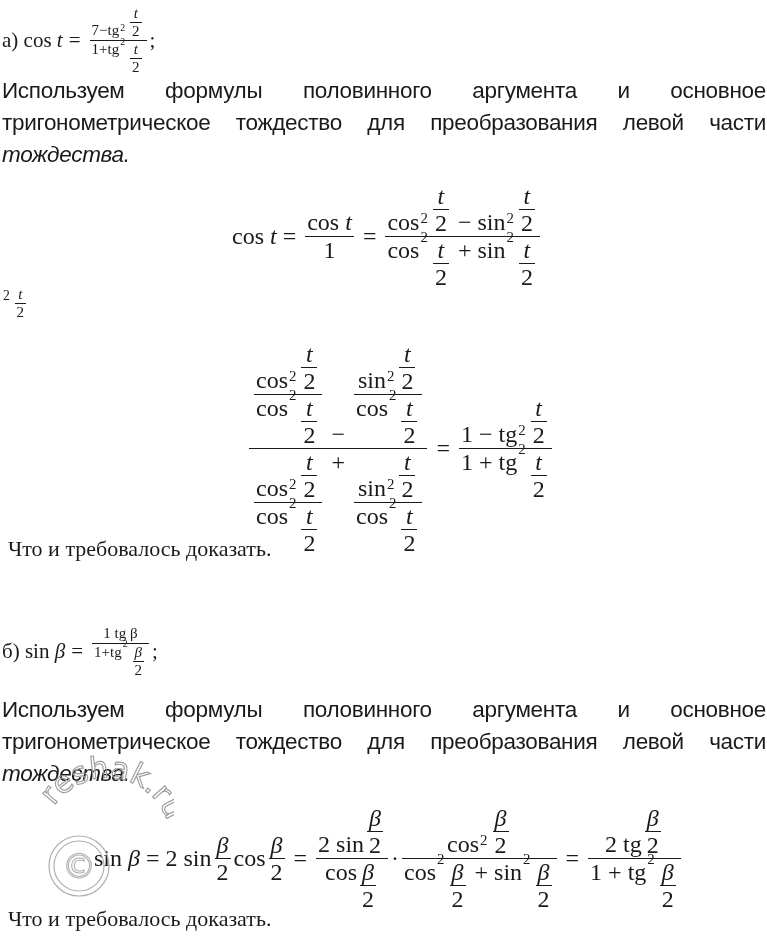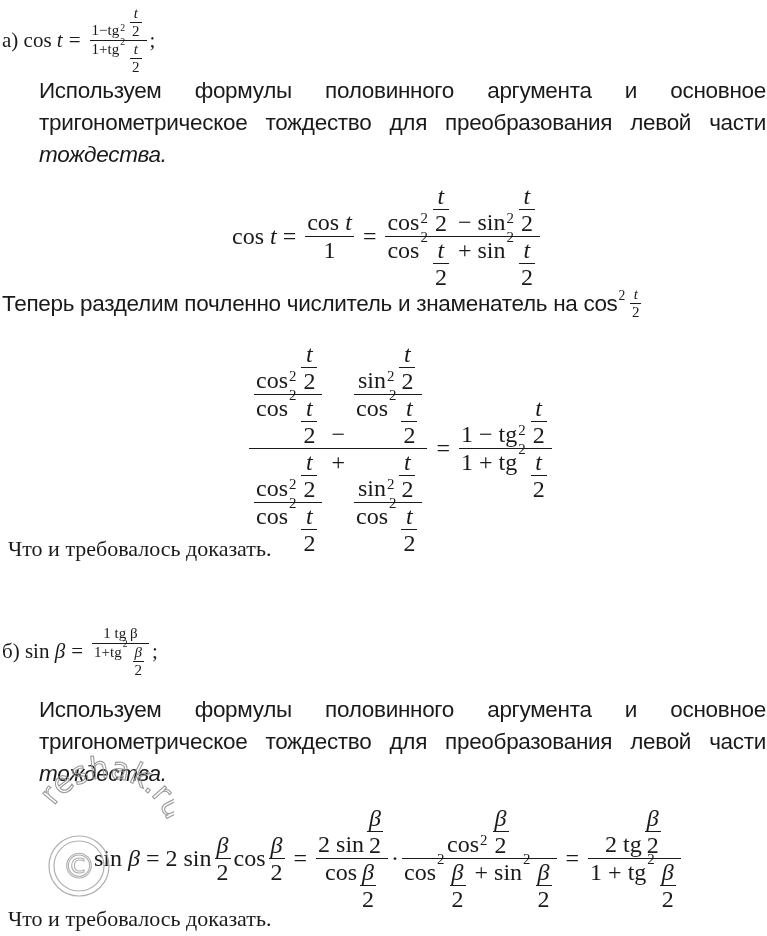--- a/index.html
+++ b/index.html
@@ -8,21 +8,21 @@
     font-family: "Liberation Serif", "DejaVu Serif", serif;
     color: #1a1a1a;
   }
   .abs { position: absolute; }
   .para {
     left: 2px; width: 764px; font-size: 22.5px; line-height: 32px;
     text-align: justify; text-align-last: left;
     font-family: "Liberation Sans Narrow", "Liberation Sans", sans-serif;
     letter-spacing: -0.3px;
   }
-  .para .line { display: block; text-align: justify; text-align-last: justify; margin-left: 37px; }
+  .para .line { display: block; text-align: justify; text-align-last: justify; }
   .para .line.last { text-align-last: left; font-style: italic; }
   .text-line {
     left: 2px; font-size: 22.5px; white-space: nowrap;
     font-family: "Liberation Sans Narrow", "Liberation Sans", sans-serif;
     letter-spacing: -0.3px;
   }
   .serif-line { left: 8px; font-size: 22px; white-space: nowrap; font-family: "Liberation Serif", serif; }
 
   
   .m { font-family: "Liberation Serif", "DejaVu Serif", serif; font-size: 24px; white-space: nowrap; display: inline-flex; align-items: center; }
@@ -42,21 +42,21 @@
 </style>
 </head>
 <body>
 
 <div class="abs m" style="left:2px; top:6px; font-size:21px;">
   <span>а)</span>&nbsp;
   <span>cos</span>&nbsp;<i>t</i>
   <span class="op">=</span>
   <span class="frac small">
     <span class="num">
-        <span>1−tg</span>
+        <span>7−tg</span>
         <span class="sup">2</span>
       <span class="frac sfr">
           <span class="num">
             <i>t</i>
           </span>
           <span class="bar"></span>
           <span class="den">2</span>
         </span>
       </span>
     <span class="bar"></span>
@@ -131,21 +131,20 @@
             <i>t</i>
           </span>
           <span class="bar"></span>
           <span class="den">2</span>
         </span>
     </span>
   </span>
 </div>
 
 <div class="abs text-line" style="top:287px; display:flex; align-items:center;">
-  <span>Теперь разделим почленно числитель и знаменатель на cos</span>
   <span class="m" style="font-size:22px;">
       <span class="sup">2</span>
     <span class="frac sfr small" style="font-size:15px;">
         <span class="num">
           <i>t</i>
         </span>
         <span class="bar"></span>
         <span class="den">2</span>
       </span>
   </span>

